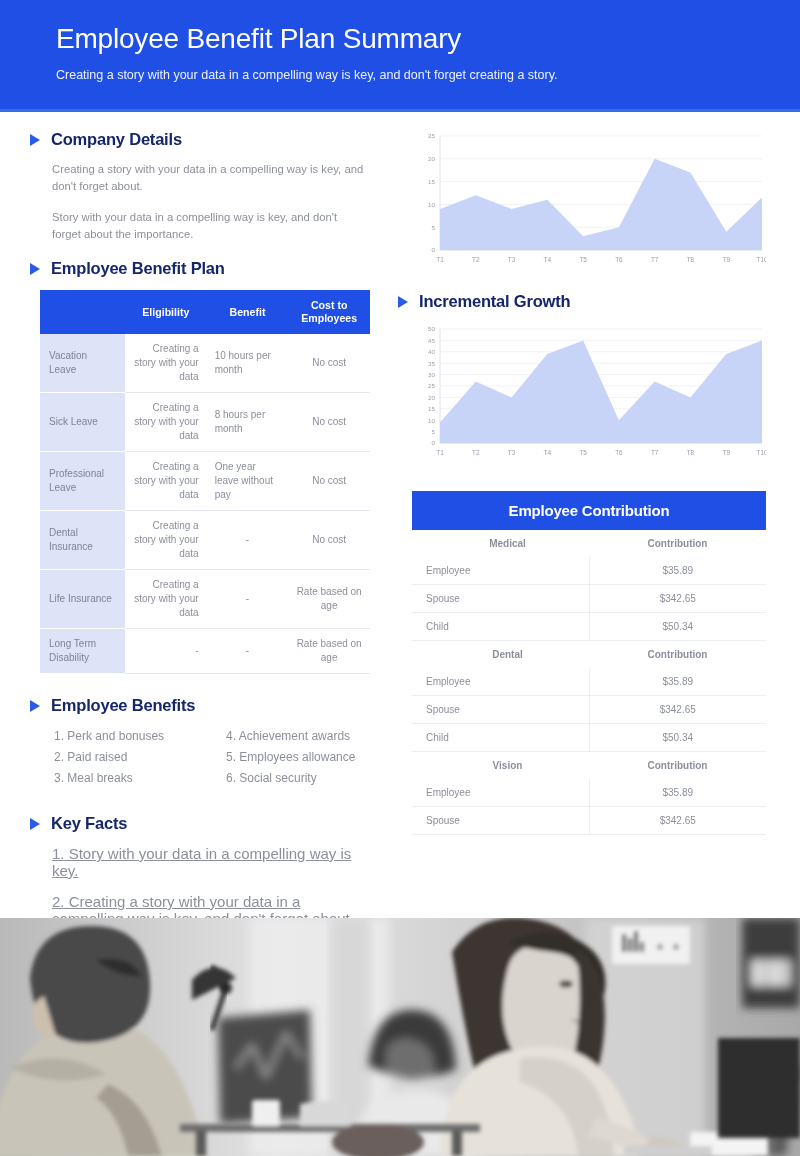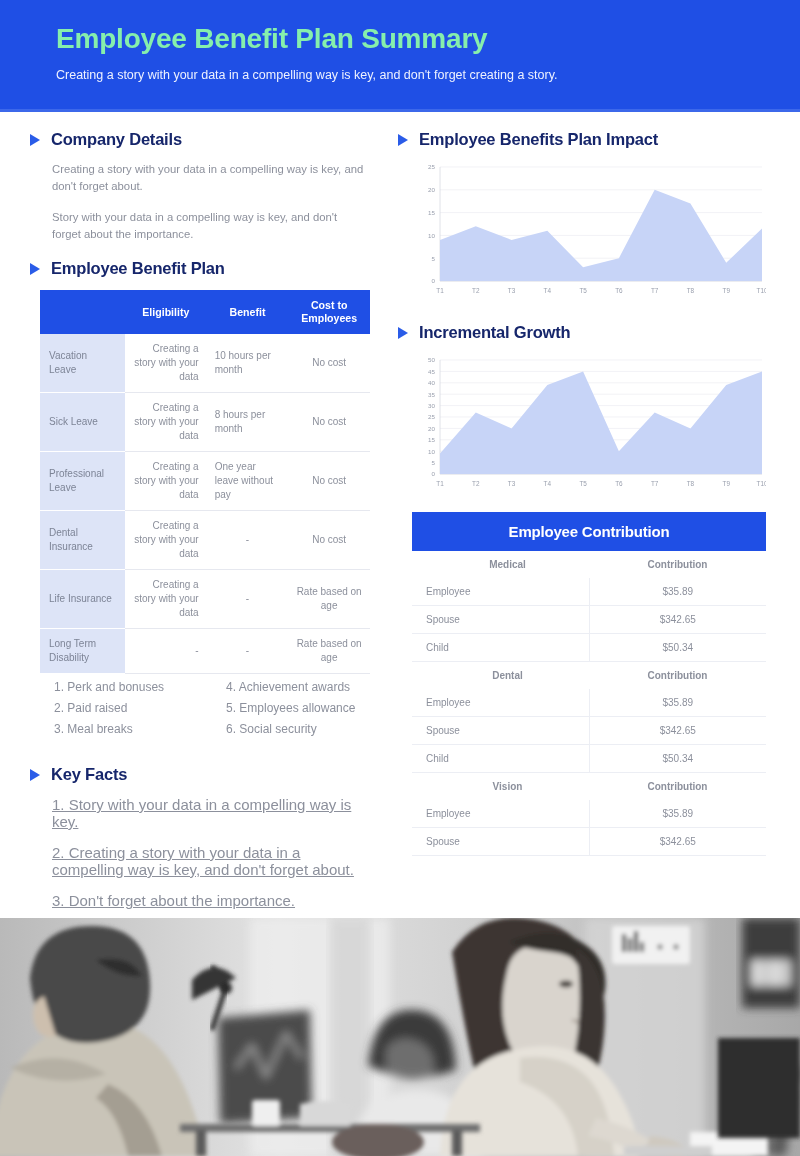--- a/index.html
+++ b/index.html
@@ -11,21 +11,21 @@
   }
   .page { position: relative; width: 800px; height: 1156px; background:#fff; }
 
   
   .header {
     position: absolute; left: 0; top: 0; width: 800px; height: 112px;
     background: #1f4fe5;
     padding: 22px 56px 0 56px;
   }
   .header-title {
-    color: #86efac; font-size: 28px; font-weight: bold;
+    color: #ffffff; font-size: 28px; font-weight: normal;
     letter-spacing: -0.2px; line-height: 34px;
   }
   .header-sub {
     color: #eef2ff; font-size: 12.5px; line-height: 18px;
     margin-top: 10px; font-weight: 400;
   }
   .header-rule {
     position: absolute; left: 0; bottom: 0; width: 800px; height: 3px;
     background: #3c68ea;
   }
@@ -203,44 +203,44 @@
         </tr>
         <tr>
           <td class="rowhead">Long Term Disability</td>
           <td class="elig c">-</td>
           <td class="ben c">-</td>
           <td class="cost">Rate based on age</td>
         </tr>
       </tbody>
     </table>
 
+    <div class="sec-head" style="margin-top:22px">
+      <span class="tri"></span>
+      <span class="sec-title">Employee Benefits</span>
+    </div>
     <div class="benefits-grid">
       <div class="benefit-item">1. Perk and bonuses</div>
       <div class="benefit-item">4. Achievement awards</div>
       <div class="benefit-item">2. Paid raised</div>
       <div class="benefit-item">5. Employees allowance</div>
       <div class="benefit-item">3. Meal breaks</div>
       <div class="benefit-item">6. Social security</div>
     </div>
 
     <div class="sec-head" style="margin-top:26px">
       <span class="tri"></span>
       <span class="sec-title">Key Facts</span>
     </div>
     <p class="fact">1. Story with your data in a compelling way is key.</p>
     <p class="fact">2. Creating a story with your data in a compelling way is key, and don't forget about.</p>
     <p class="fact">3. Don't forget about the importance.</p>
   </div>
 
   <div class="col-right">
 
-    <div class="sec-head">
-      <span class="tri"></span>
-      <span class="sec-title">Employee Benefits Plan Impact</span>
-    </div>
     <div class="chart-wrap">
       <svg class="chart-svg" id="chart-impact" viewBox="0 0 350 140">
           <line x1="24" y1="120" x2="346" y2="120" class="gridline"></line>
           <text x="19" y="122.3" text-anchor="end" class="ytick">0</text>
           <line x1="24" y1="97.2" x2="346" y2="97.2" class="gridline"></line>
           <text x="19" y="99.5" text-anchor="end" class="ytick">5</text>
           <line x1="24" y1="74.4" x2="346" y2="74.4" class="gridline"></line>
           <text x="19" y="76.7" text-anchor="end" class="ytick">10</text>
           <line x1="24" y1="51.60000000000001" x2="346" y2="51.60000000000001" class="gridline"></line>
           <text x="19" y="53.900000000000006" text-anchor="end" class="ytick">15</text>
@@ -301,21 +301,21 @@
           <text x="131.33333333333331" y="132" text-anchor="middle" class="xtick">T4</text>
           <text x="167.11111111111111" y="132" text-anchor="middle" class="xtick">T5</text>
           <text x="202.88888888888889" y="132" text-anchor="middle" class="xtick">T6</text>
           <text x="238.66666666666666" y="132" text-anchor="middle" class="xtick">T7</text>
           <text x="274.44444444444446" y="132" text-anchor="middle" class="xtick">T8</text>
           <text x="310.22222222222223" y="132" text-anchor="middle" class="xtick">T9</text>
           <text x="346" y="132" text-anchor="middle" class="xtick">T10</text>
         </svg>
     </div>
 
-    <table class="contrib" style="margin-top:18px">
+    <table class="contrib" style="margin-top:28px">
       <tbody>
         <tr class="ct-title">
           <td colspan="2">Employee Contribution</td>
         </tr>
 
         <tr class="ct-sub">
           <td class="k">Medical</td>
           <td class="v">Contribution</td>
         </tr>
         <tr>

